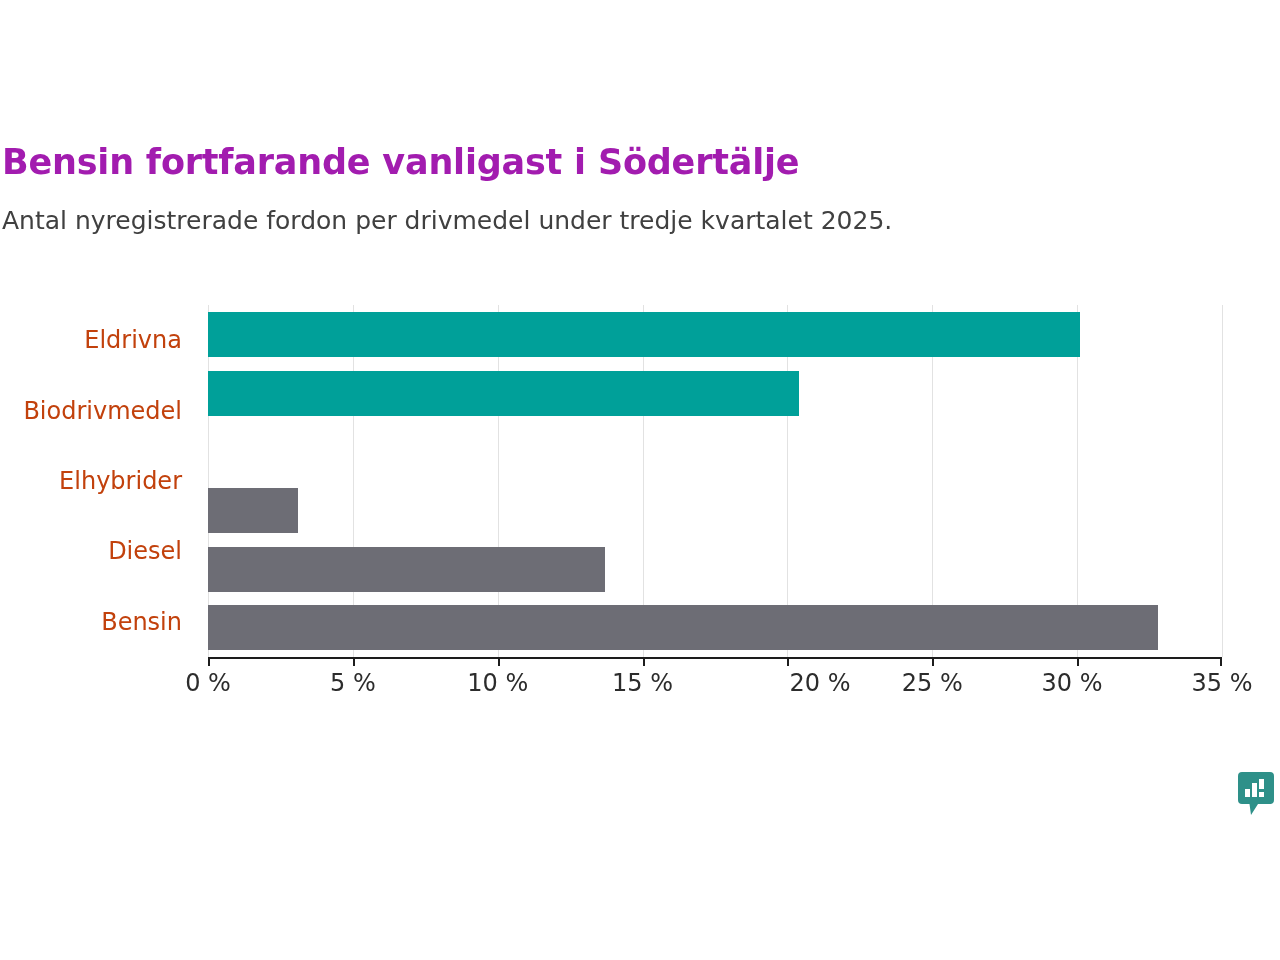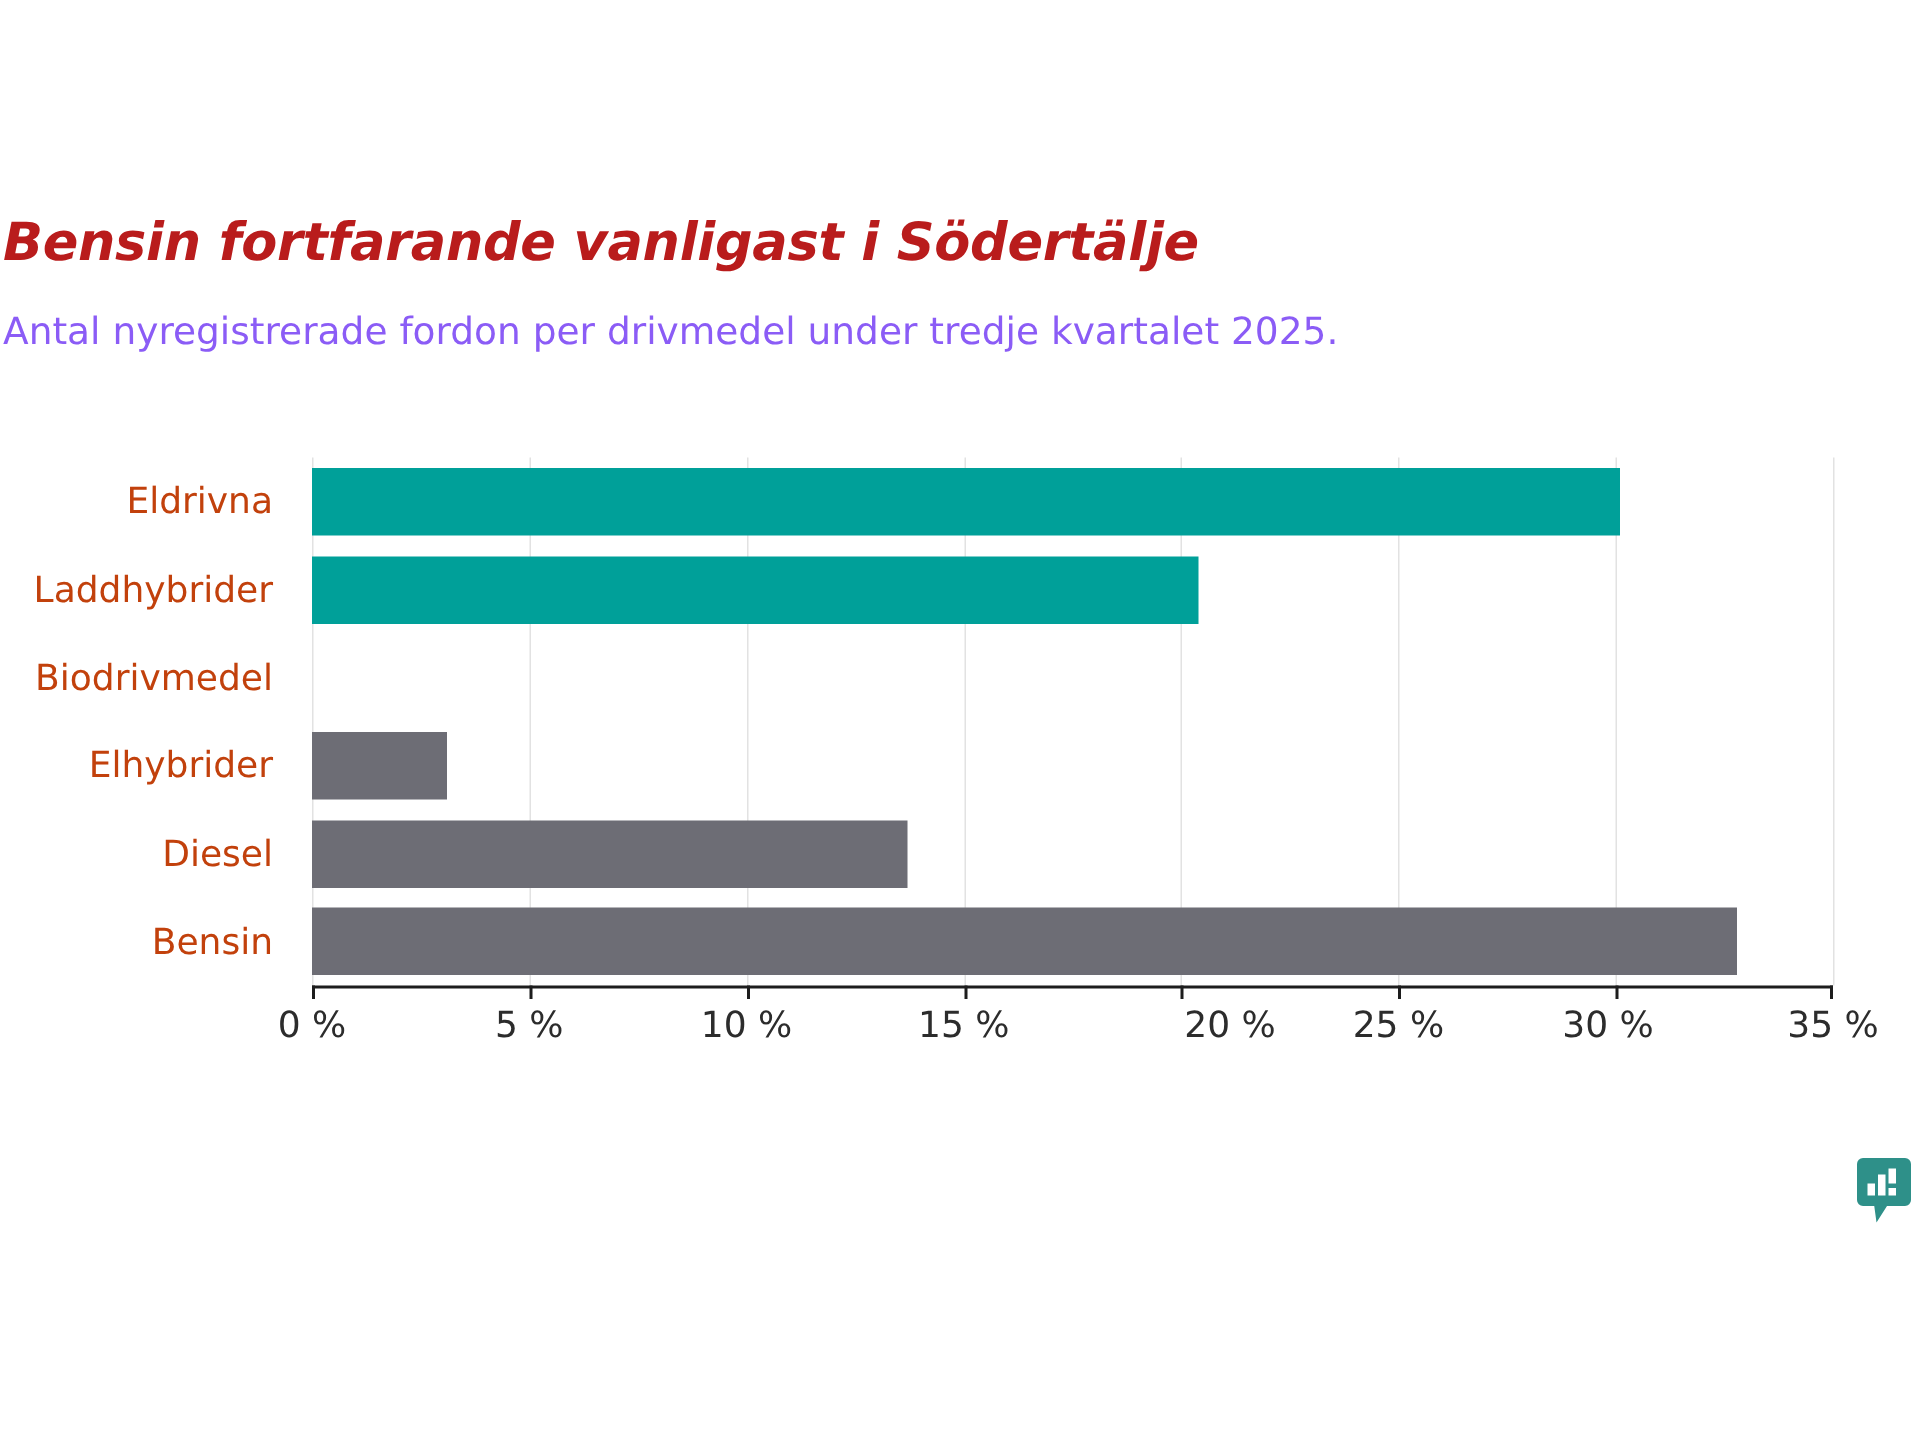--- a/index.html
+++ b/index.html
@@ -20,31 +20,30 @@
   #chart-header {
     position: absolute;
     left: 0;
     top: 140px;
     width: 1280px;
   }
   #chart-title {
     font-size: 35px;
     font-weight: bold;
     letter-spacing: -0.2px;
-    color: #b91c1c;
+    color: #a21caf;
     line-height: 44px;
     margin: 0;
     padding: 0 0 0 2px;
     white-space: nowrap;
-    font-style: italic;
   }
   #chart-subtitle {
     font-size: 25px;
     font-weight: normal;
-    color: #8b5cf6;
+    color: #404040;
     line-height: 34px;
     margin: 0;
     padding: 20px 0 0 2px;
     white-space: nowrap;
   }
 
   
   #plot-area {
     position: absolute;
     left: 0;
@@ -168,21 +167,20 @@
 
 <div id="chart-header">
   <h1 id="chart-title">Bensin fortfarande vanligast i Södertälje</h1>
   <p id="chart-subtitle">Antal nyregistrerade fordon per drivmedel under tredje kvartalet 2025.</p>
 </div>
 
 <div id="plot-area">
 
   <div id="y-axis-labels">
       <div class="y-label">Eldrivna</div>
-      <div class="y-label">Laddhybrider</div>
       <div class="y-label">Biodrivmedel</div>
       <div class="y-label">Elhybrider</div>
       <div class="y-label">Diesel</div>
       <div class="y-label">Bensin</div>
     </div>
 
   <div id="grid-and-bars">
     <div id="gridlines-layer">
         <div class="gridline" style="left: 0px;"></div>
         <div class="gridline" style="left: 144.857px;"></div>

